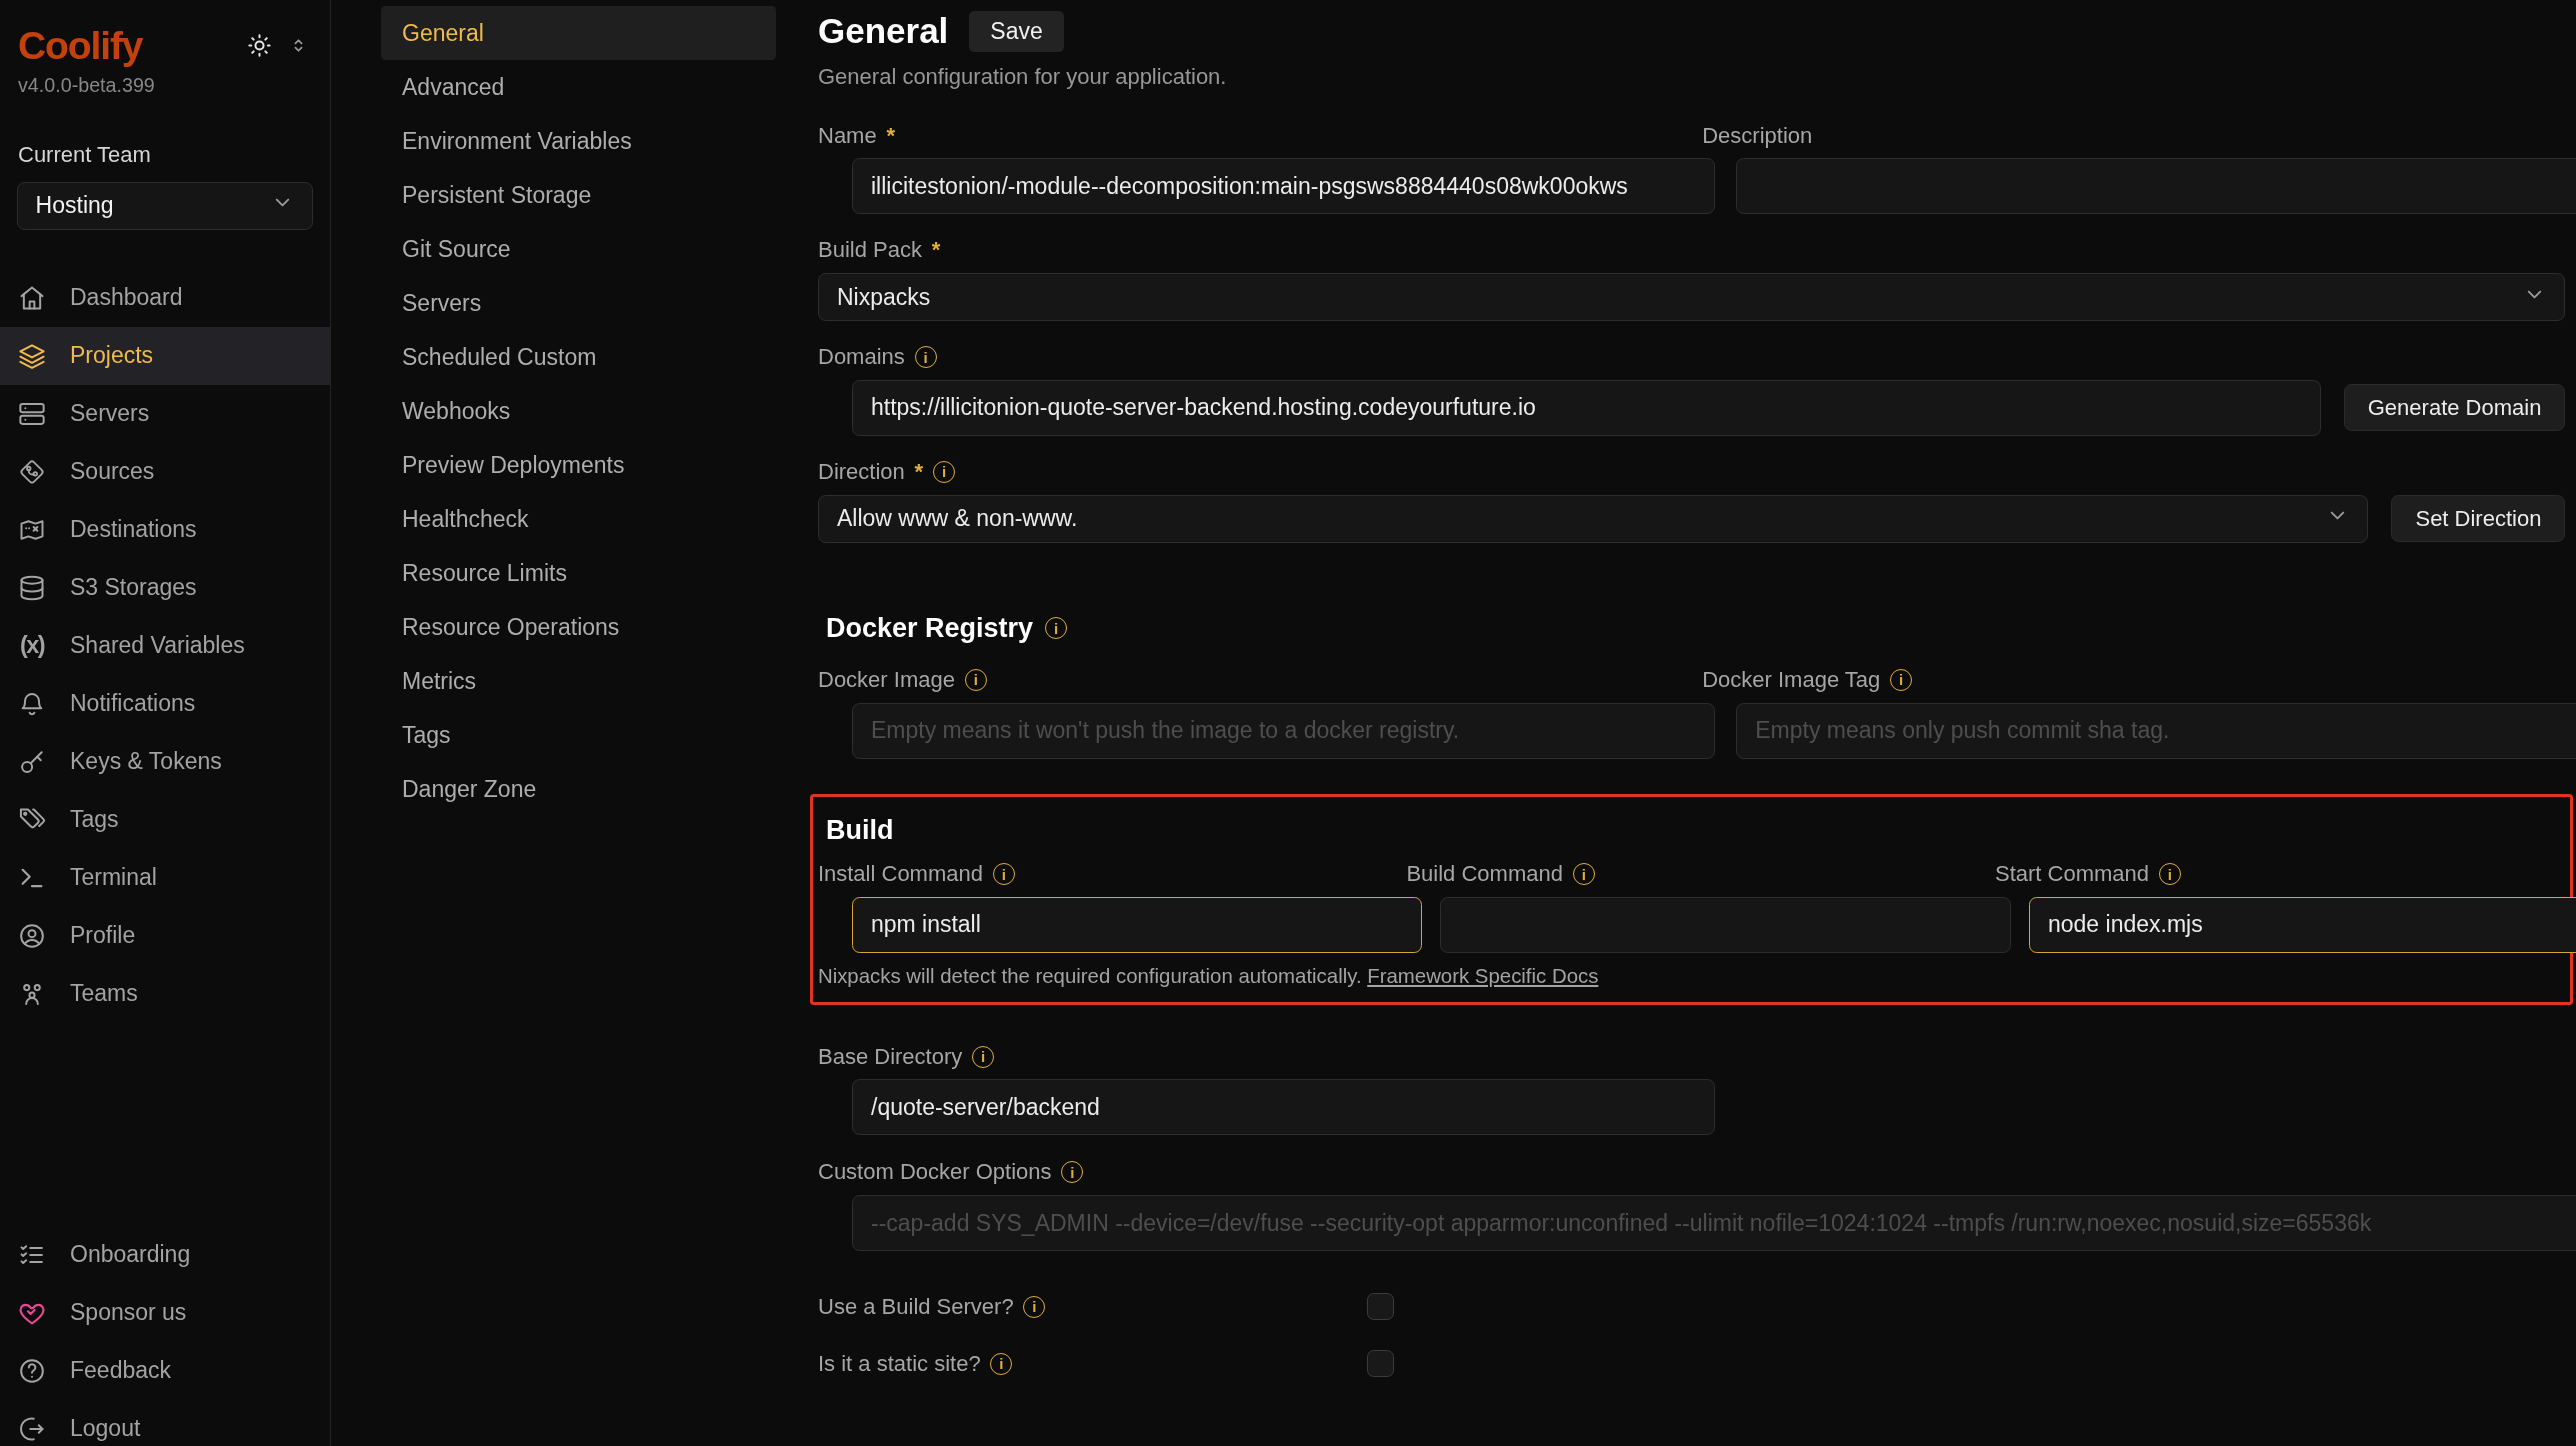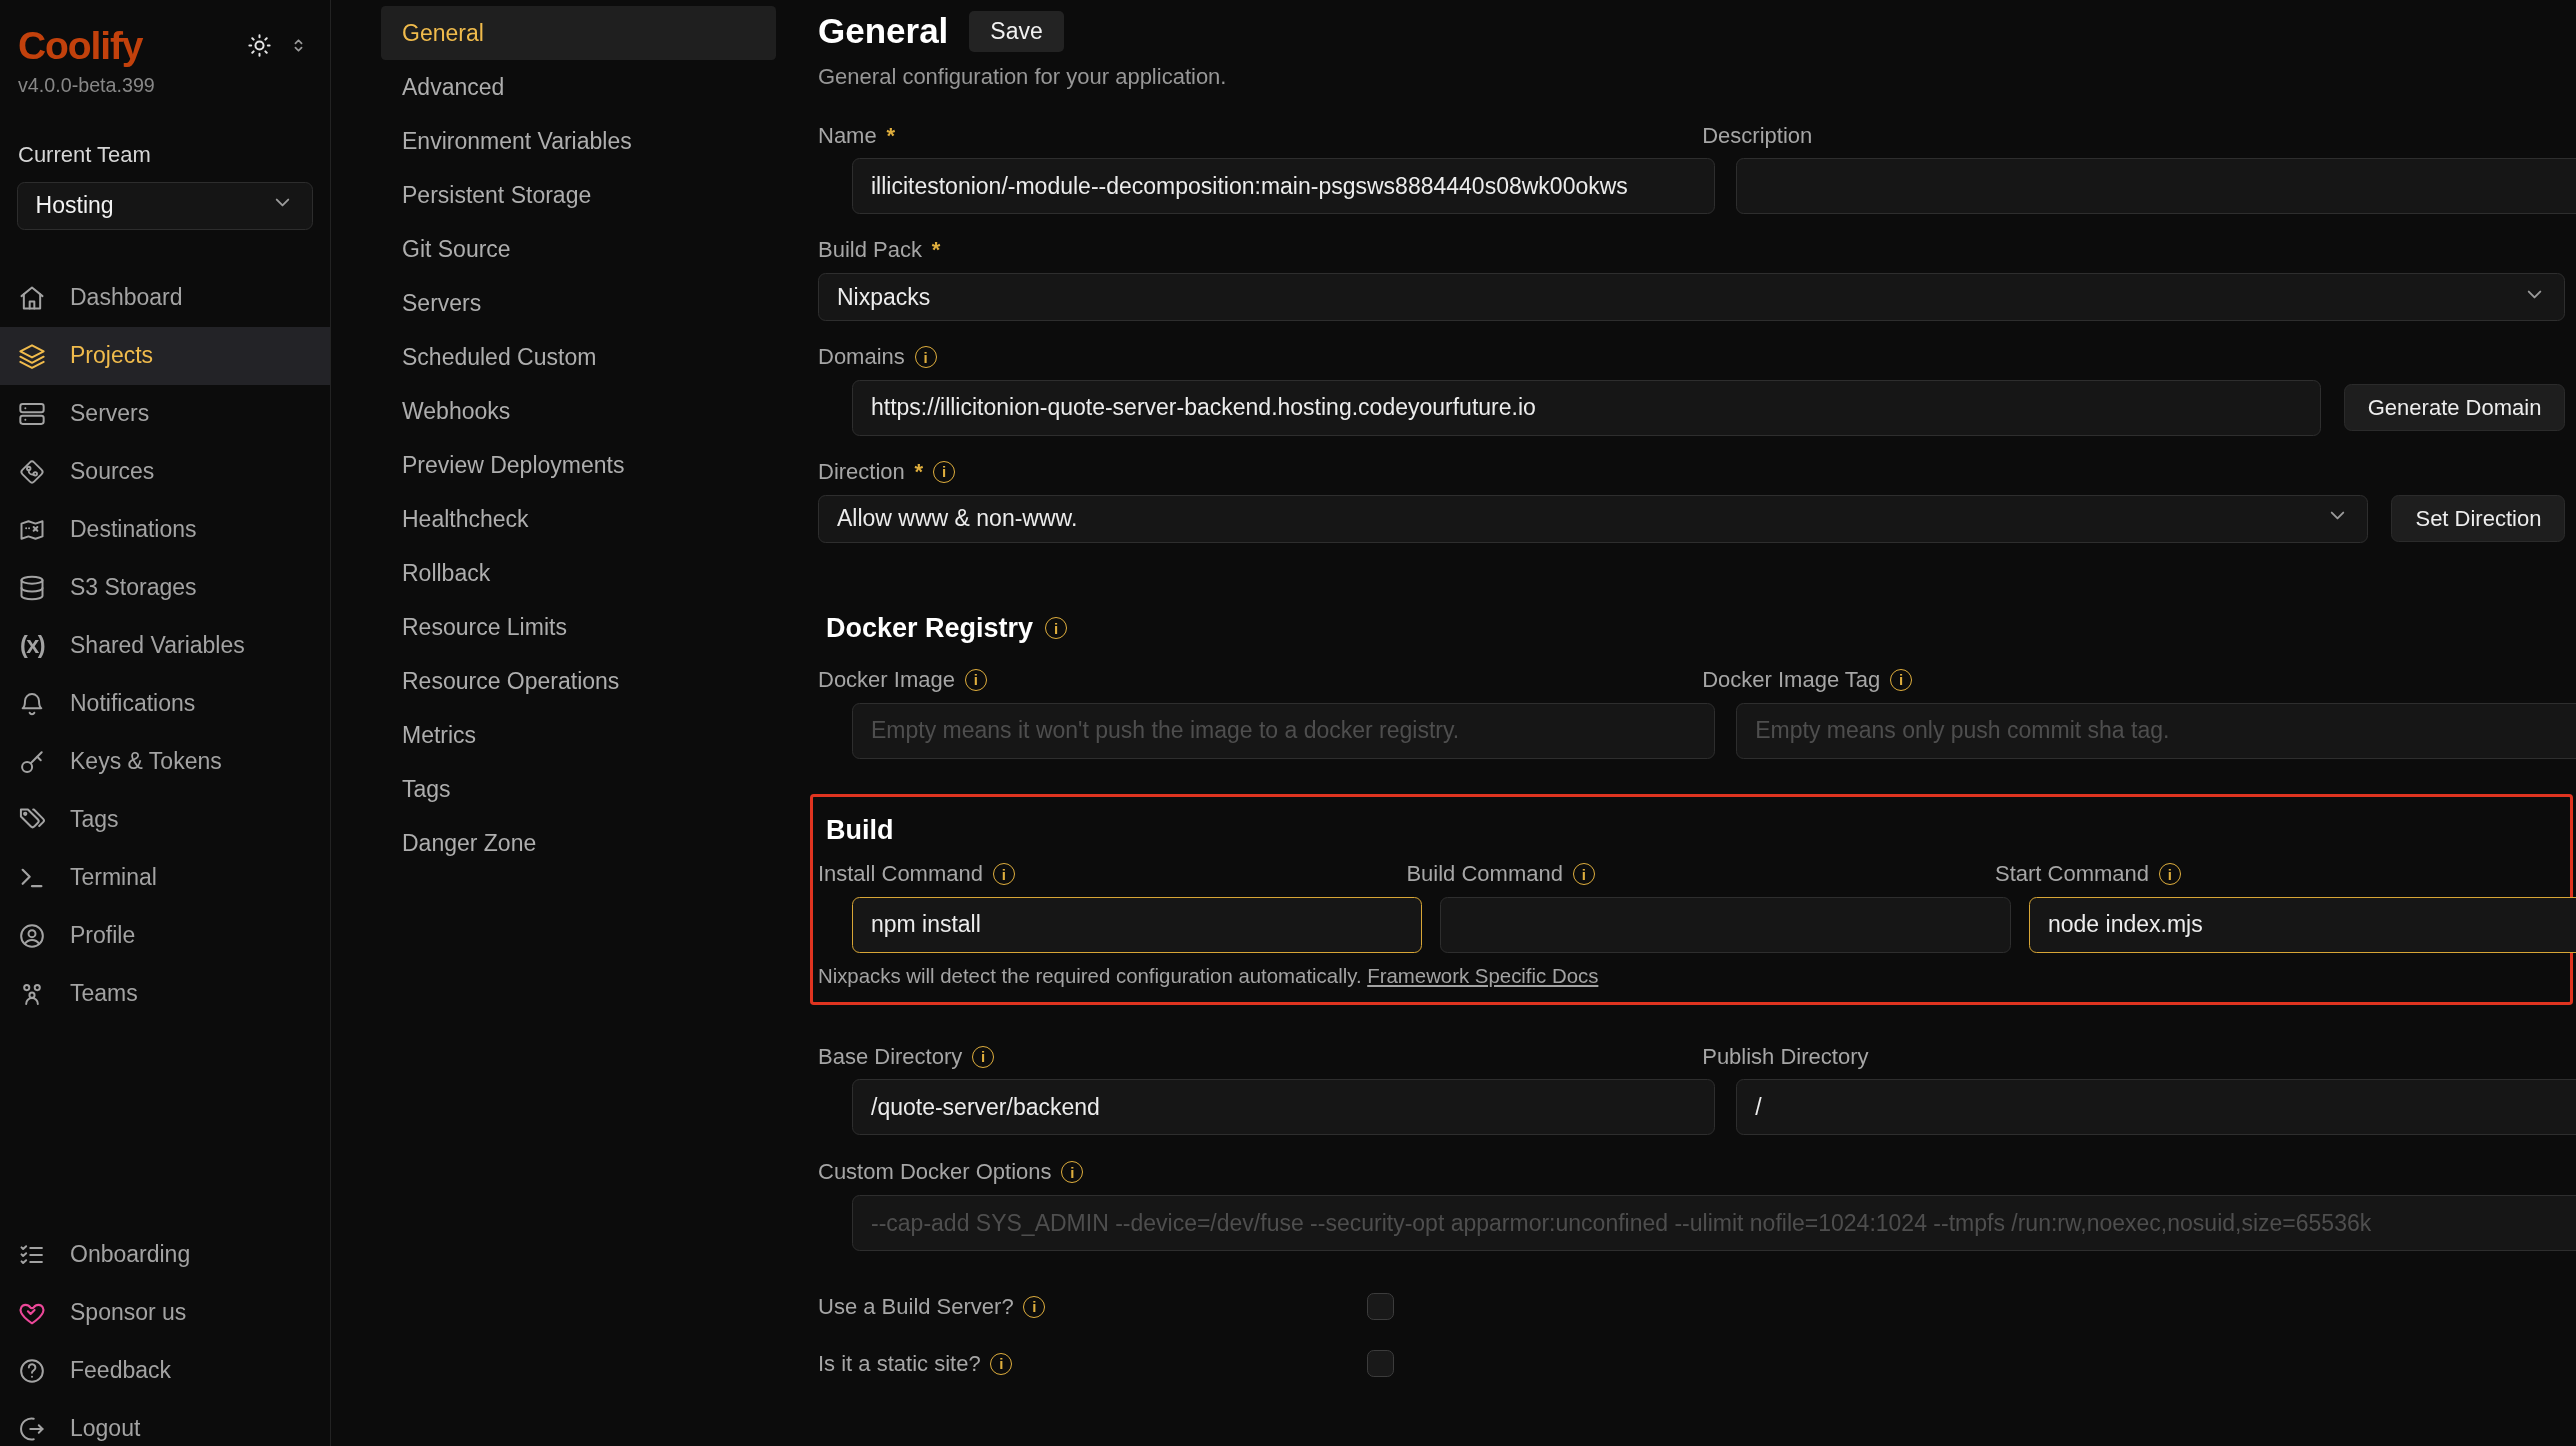--- a/index.html
+++ b/index.html
@@ -263,23 +263,20 @@
     <div class="subnav-item">
         <span>Webhooks</span>
       </div>
     <div class="subnav-item">
         <span>Preview Deployments</span>
       </div>
     <div class="subnav-item">
         <span>Healthcheck</span>
       </div>
     <div class="subnav-item">
-        <span>Rollback</span>
-      </div>
-    <div class="subnav-item">
         <span>Resource Limits</span>
       </div>
     <div class="subnav-item">
         <span>Resource Operations</span>
       </div>
     <div class="subnav-item">
         <span>Metrics</span>
       </div>
     <div class="subnav-item">
         <span>Tags</span>
@@ -406,26 +403,20 @@
     </div>
 
     <div class="grid2 mt52">
       <div>
         <div class="field-label">
             <span>Base Directory</span>
             <span class="info">i</span>
           </div>
         <input class="input" type="text" value="/quote-server/backend" style="">
       </div>
-      <div>
-        <div class="field-label">
-            <span>Publish Directory</span>
-          </div>
-        <input class="input" type="text" value="/" style="">
-      </div>
     </div>
 
     <div class="mt32">
       <div class="field-label">
           <span>Custom Docker Options</span>
           <span class="info">i</span>
         </div>
       <input class="input" type="text" placeholder="--cap-add SYS_ADMIN --device=/dev/fuse --security-opt apparmor:unconfined --ulimit nofile=1024:1024 --tmpfs /run:rw,noexec,nosuid,size=65536k" style="">
     </div>
 

